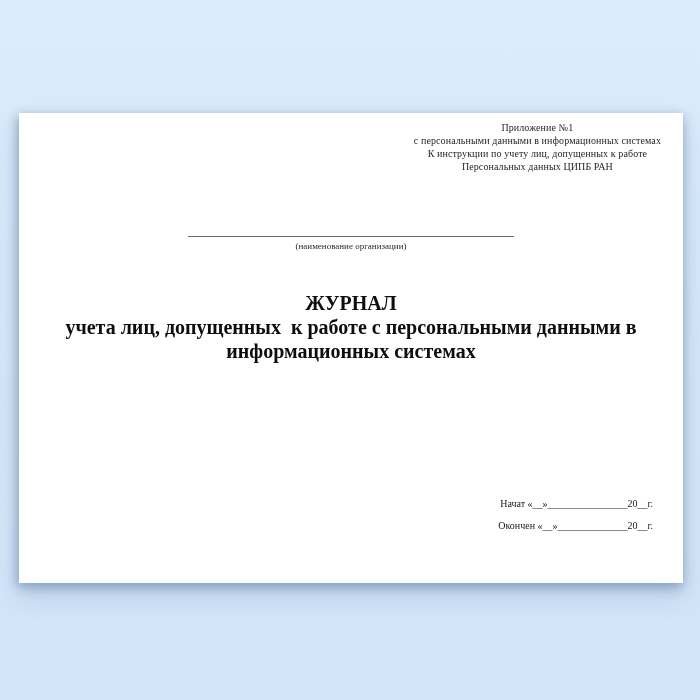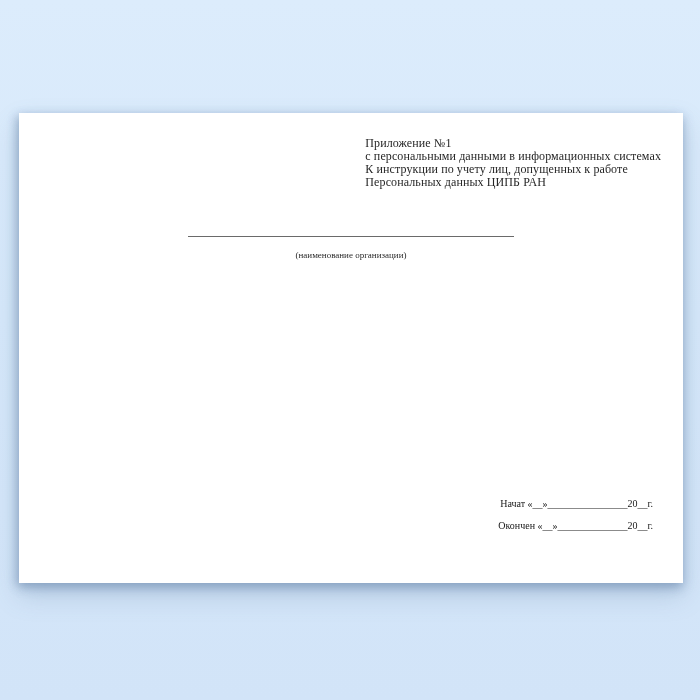--- a/index.html
+++ b/index.html
@@ -21,42 +21,42 @@
     width: 664px;
     height: 470px;
     background: #ffffff;
     box-shadow:
       0 4px 10px rgba(104, 134, 170, 0.45),
       0 12px 24px rgba(104, 134, 170, 0.30),
       -3px 3px 9px rgba(104, 134, 170, 0.28);
   }
   .appendix {
     position: absolute;
-    top: 24px;
+    top: 8px;
     right: 22px;
-    text-align: left;
-    font-size: 12px;
+    text-align: center;
+    font-size: 10px;
     line-height: 13px;
     color: #262626;
     letter-spacing: 0.1px;
   }
   .org-block {
     position: absolute;
     top: 109px;
     left: 50%;
     transform: translateX(-50%);
     width: 326px;
     text-align: center;
   }
   .org-line {
     height: 14px;
     border-bottom: 1px solid #6a6a6a;
   }
   .org-caption {
-    margin-top: 13px;
+    margin-top: 4px;
     font-size: 9px;
     color: #2a2a2a;
   }
   .title-block {
     position: absolute;
     top: 178px;
     left: 0;
     right: 0;
     text-align: center;
     font-weight: bold;
@@ -88,17 +88,22 @@
     <div>с персональными данными в информационных системах</div>
     <div>К инструкции по учету лиц, допущенных к работе</div>
     <div>Персональных данных ЦИПБ РАН</div>
   </div>
 
   <div class="org-block">
     <div class="org-line"></div>
     <div class="org-caption">(наименование организации)</div>
   </div>
 
+  <div class="title-block">
+    <div>ЖУРНАЛ</div>
+    <div>учета лиц, допущенных  к работе с персональными данными в</div>
+    <div>информационных системах</div>
+  </div>
 
   <div class="date-line date-started">Начат «__»________________20__г.</div>
   <div class="date-line date-finished">Окончен «__»______________20__г.</div>
 
 </div>
 
 </body></html>

